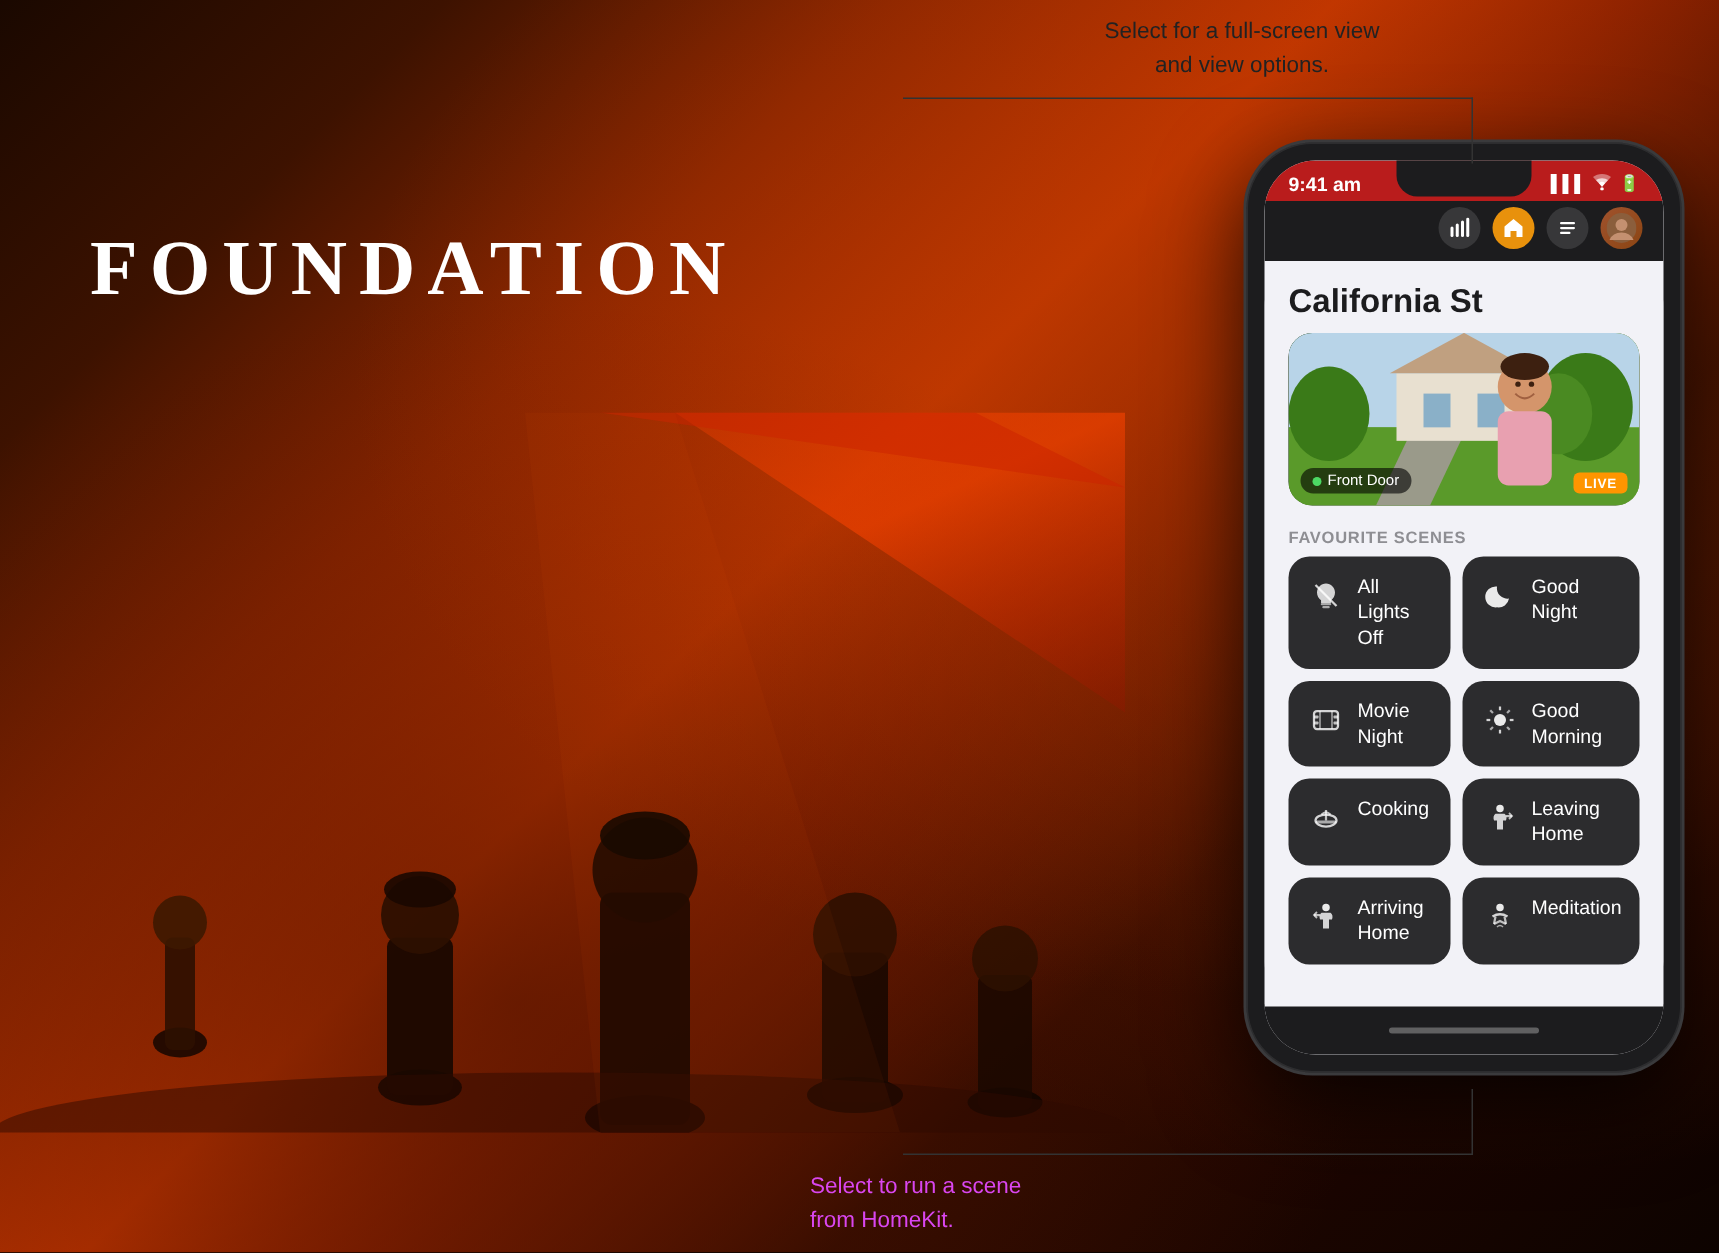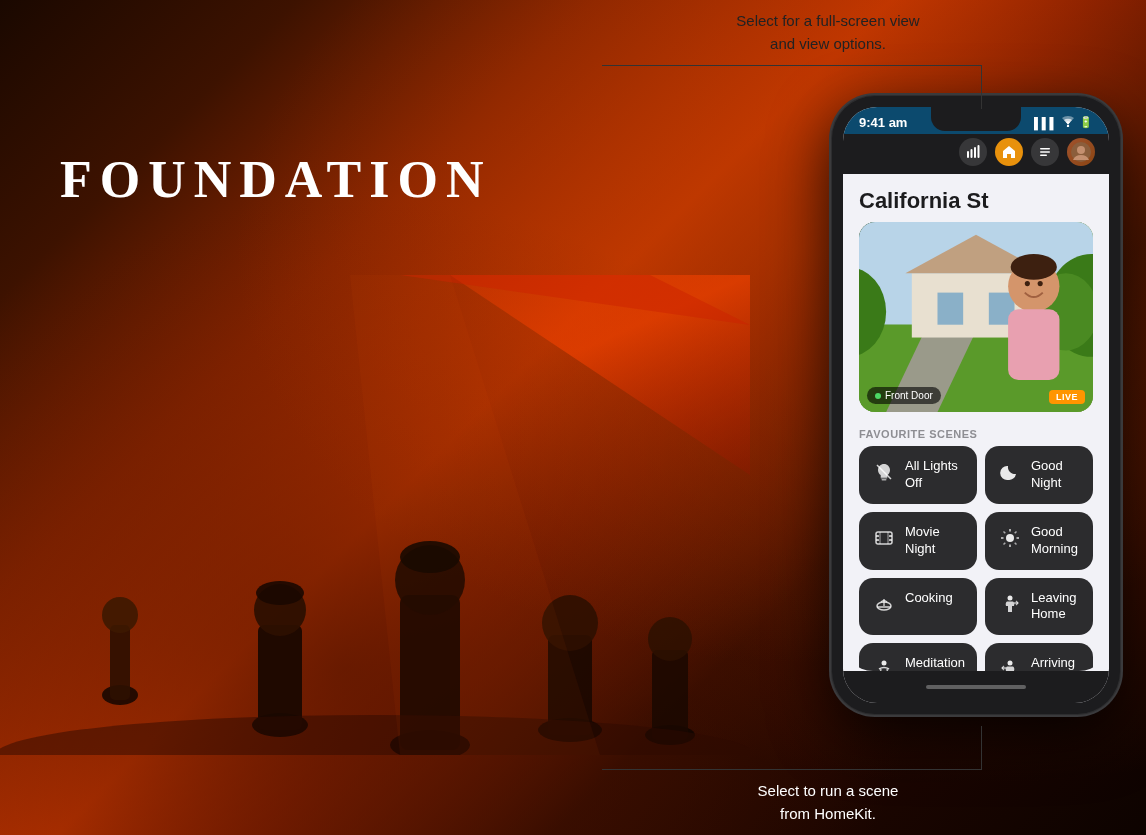--- a/index.html
+++ b/index.html
@@ -68,22 +68,21 @@
       line-height: 1.5;
     }
 
     
     .callout-bottom {
       position: absolute;
       bottom: 10px;
       left: 540px;
       right: 30px;
       z-index: 10;
-      text-align: center;
-      color: #ffffff;
+      color: #d946ef;
       font-size: 15px;
       line-height: 1.5;
     }
 
     
     .iphone-frame {
       position: absolute;
       top: 95px;
       right: 25px;
       width: 290px;
@@ -108,21 +107,21 @@
       border-radius: 34px;
       overflow: hidden;
     }
 
     
     .status-bar {
       display: flex;
       align-items: center;
       justify-content: space-between;
       padding: 8px 16px 4px;
-      background: #0c4a6e;
+      background: #b91c1c;
       color: white;
     }
 
     .status-time {
       font-size: 13px;
       font-weight: 600;
       color: white;
     }
 
     .status-icons {
@@ -191,21 +190,21 @@
       padding: 8px 16px 6px;
       text-transform: uppercase;
     }
 
     
     .camera-card {
       margin: 0 16px 8px;
       border-radius: 16px;
       overflow: hidden;
       background: #2c2c2e;
-      height: 190px;
+      height: 115px;
       position: relative;
       cursor: pointer;
     }
 
     .camera-feed {
       width: 100%;
       height: 100%;
       background: linear-gradient(
         135deg,
         #2d5a1b 0%,
@@ -623,42 +622,42 @@
                 <path d="M16 7 L18 9 L16 11" stroke="white" stroke-width="1.2" fill="none" opacity="0.7"></path>
               </svg>
             </div>
             <span class="scene-name">Leaving Home</span>
           </div>
 
           <div class="scene-btn">
             <div class="scene-icon">
               <svg width="20" height="20" viewBox="0 0 20 20" fill="none" xmlns="http://www.w3.org/2000/svg">
                 <circle cx="10" cy="4" r="2.5" fill="white" opacity="0.9"></circle>
+                <path d="M7 7.5 Q5 9 6 12 L8 12 L8 18 L12 18 L12 12 L14 12 Q15 9 13 7.5 Z" fill="white" opacity="0.8"></path>
+                <line x1="2" y1="9" x2="6" y2="9" stroke="white" stroke-width="1.5" opacity="0.7"></line>
+                <path d="M4 7 L2 9 L4 11" stroke="white" stroke-width="1.2" fill="none" opacity="0.7"></path>
+              </svg>
+            </div>
+            <span class="scene-name">Arriving Home</span>
+          </div>
+
+          <div class="scene-btn">
+            <div class="scene-icon">
+              <svg width="20" height="20" viewBox="0 0 20 20" fill="none" xmlns="http://www.w3.org/2000/svg">
+                <circle cx="10" cy="4" r="2.5" fill="white" opacity="0.9"></circle>
                 <path d="M5 10 Q10 7 15 10" stroke="white" stroke-width="1.5" fill="none" opacity="0.8"></path>
                 <path d="M7 10 L6 15 M13 10 L14 15" stroke="white" stroke-width="1.5" opacity="0.7"></path>
                 <path d="M6 15 L10 13 L14 15" stroke="white" stroke-width="1.5" fill="none" opacity="0.7"></path>
 
                 <path d="M8 17 Q10 15 12 17" stroke="white" stroke-width="1" fill="none" opacity="0.6"></path>
               </svg>
             </div>
             <span class="scene-name">Meditation</span>
           </div>
 
-          <div class="scene-btn">
-            <div class="scene-icon">
-              <svg width="20" height="20" viewBox="0 0 20 20" fill="none" xmlns="http://www.w3.org/2000/svg">
-                <circle cx="10" cy="4" r="2.5" fill="white" opacity="0.9"></circle>
-                <path d="M7 7.5 Q5 9 6 12 L8 12 L8 18 L12 18 L12 12 L14 12 Q15 9 13 7.5 Z" fill="white" opacity="0.8"></path>
-                <line x1="2" y1="9" x2="6" y2="9" stroke="white" stroke-width="1.5" opacity="0.7"></line>
-                <path d="M4 7 L2 9 L4 11" stroke="white" stroke-width="1.2" fill="none" opacity="0.7"></path>
-              </svg>
-            </div>
-            <span class="scene-name">Arriving Home</span>
-          </div>
-
         </div>
 
       </div>
 
       <div class="bottom-bar">
         <div class="home-indicator"></div>
       </div>
 
     </div>
   </div>

